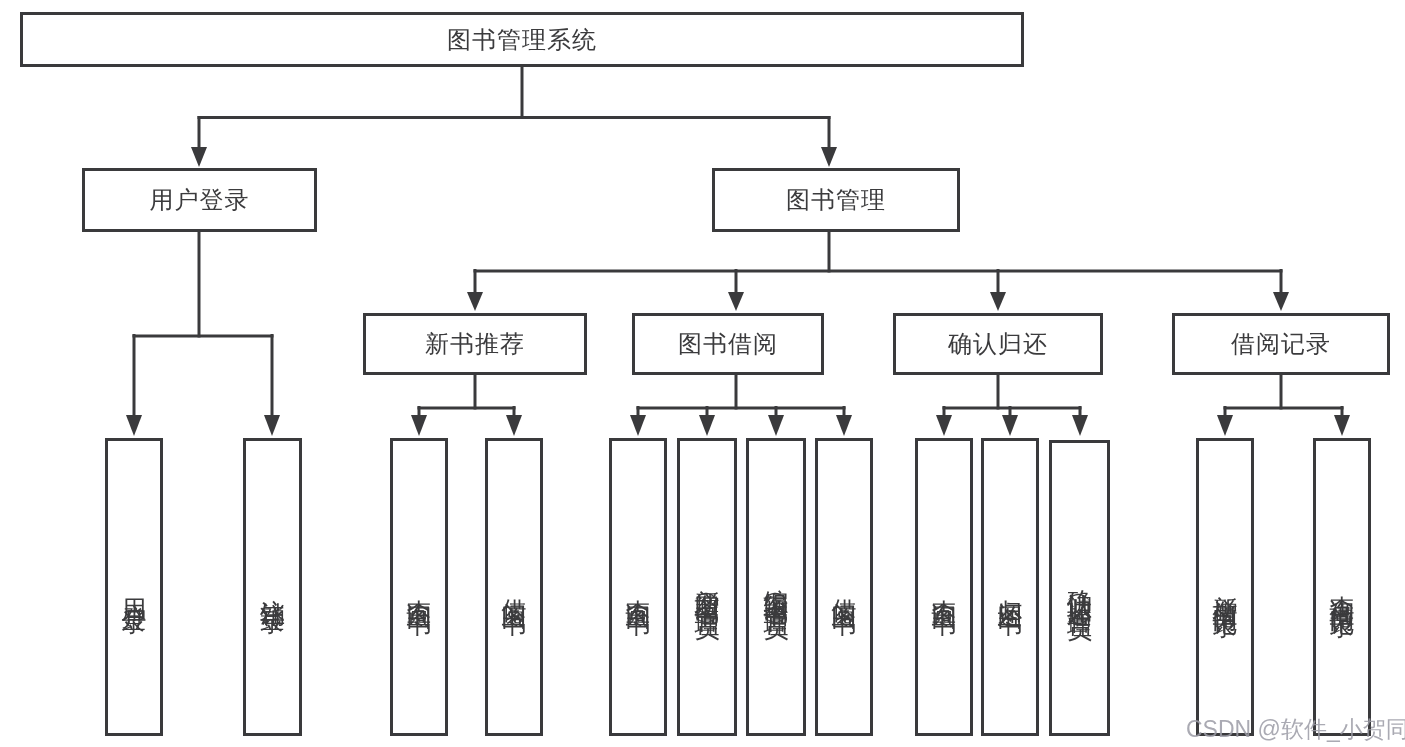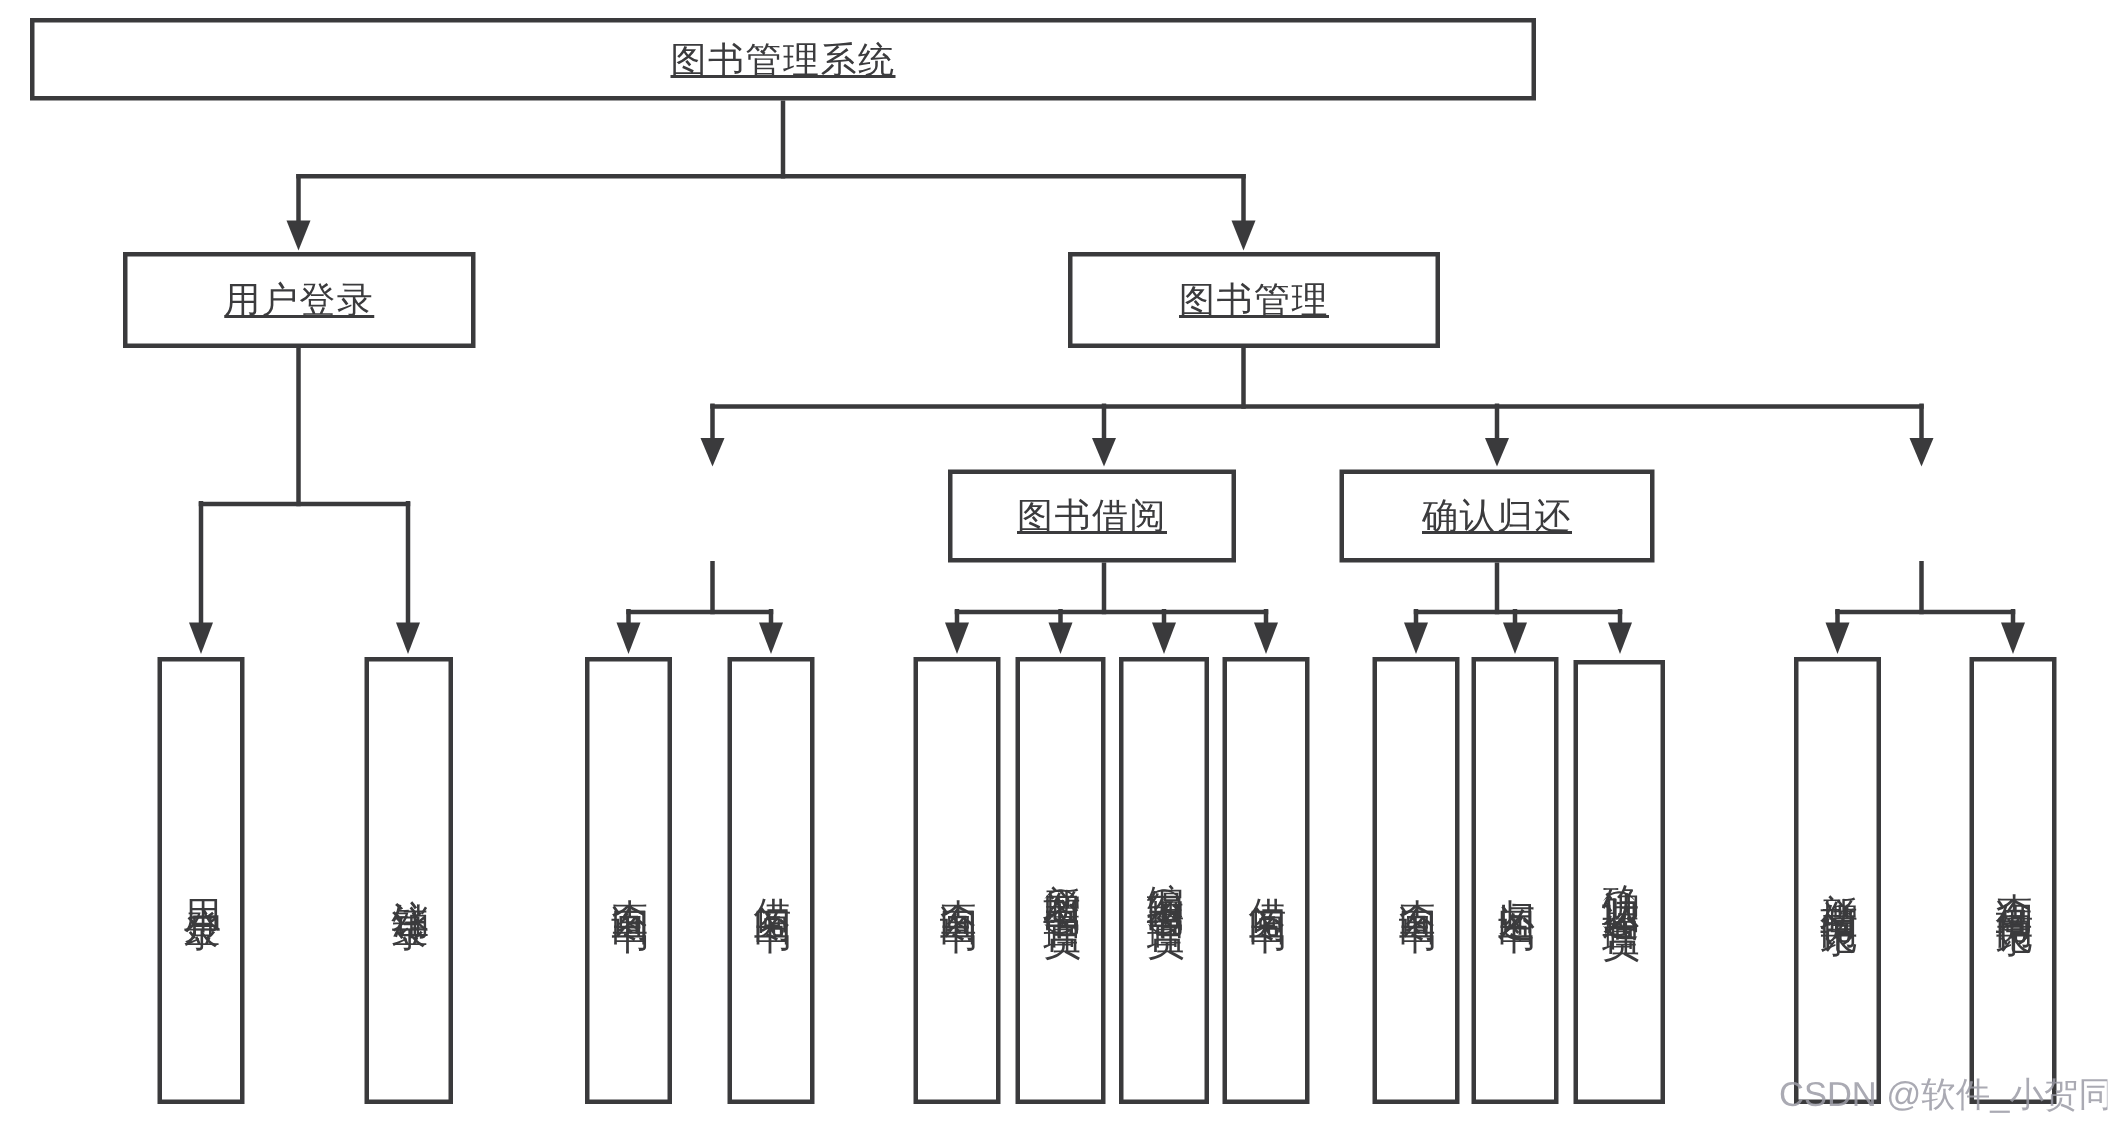--- a/index.html
+++ b/index.html
@@ -21,21 +21,21 @@
   #connectors line{stroke:var(--line);stroke-width:3;}
   #connectors polygon{fill:var(--line);}
   .box{
     position:absolute;
     box-sizing:border-box;
     border:3px solid var(--line);
     background:var(--box-bg);
     display:flex;align-items:center;justify-content:center;
     color:var(--text);
   }
-  .box.h span{font-size:24px;letter-spacing:1px;white-space:nowrap;text-decoration:underline;}
+  .box.h span{font-size:24px;letter-spacing:1px;white-space:nowrap;}
   .box.v span{
     writing-mode:vertical-rl;
     text-orientation:mixed;
     font-size:25px;
     letter-spacing:4px;
     line-height:1;
   }
   .watermark{
     position:absolute;
     left:1186px;top:714px;
@@ -117,25 +117,31 @@
     <span>图书管理系统</span>
   </div>
 
   <div class="box h" style="left:82px;top:168px;width:235px;height:64px">
     <span>用户登录</span>
   </div>
   <div class="box h" style="left:712px;top:168px;width:248px;height:64px">
     <span>图书管理</span>
   </div>
 
+  <div class="box h" style="left:363px;top:313px;width:224px;height:62px">
+    <span>新书推荐</span>
+  </div>
   <div class="box h" style="left:632px;top:313px;width:192px;height:62px">
     <span>图书借阅</span>
   </div>
   <div class="box h" style="left:893px;top:313px;width:210px;height:62px">
     <span>确认归还</span>
+  </div>
+  <div class="box h" style="left:1172px;top:313px;width:218px;height:62px">
+    <span>借阅记录</span>
   </div>
 
   <div class="box v" style="left:105px;top:438px;width:58px;height:298px">
     <span>用户登录</span>
   </div>
   <div class="box v" style="left:243px;top:438px;width:59px;height:298px">
     <span>注销登录</span>
   </div>
 
   <div class="box v" style="left:390px;top:438px;width:58px;height:298px">

